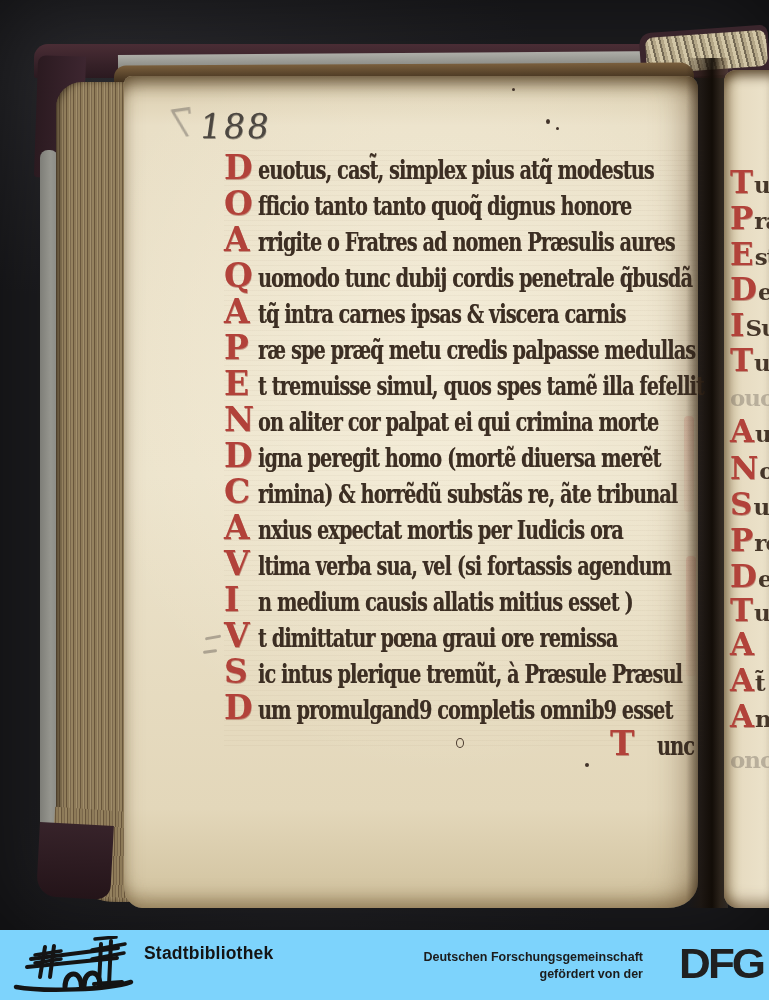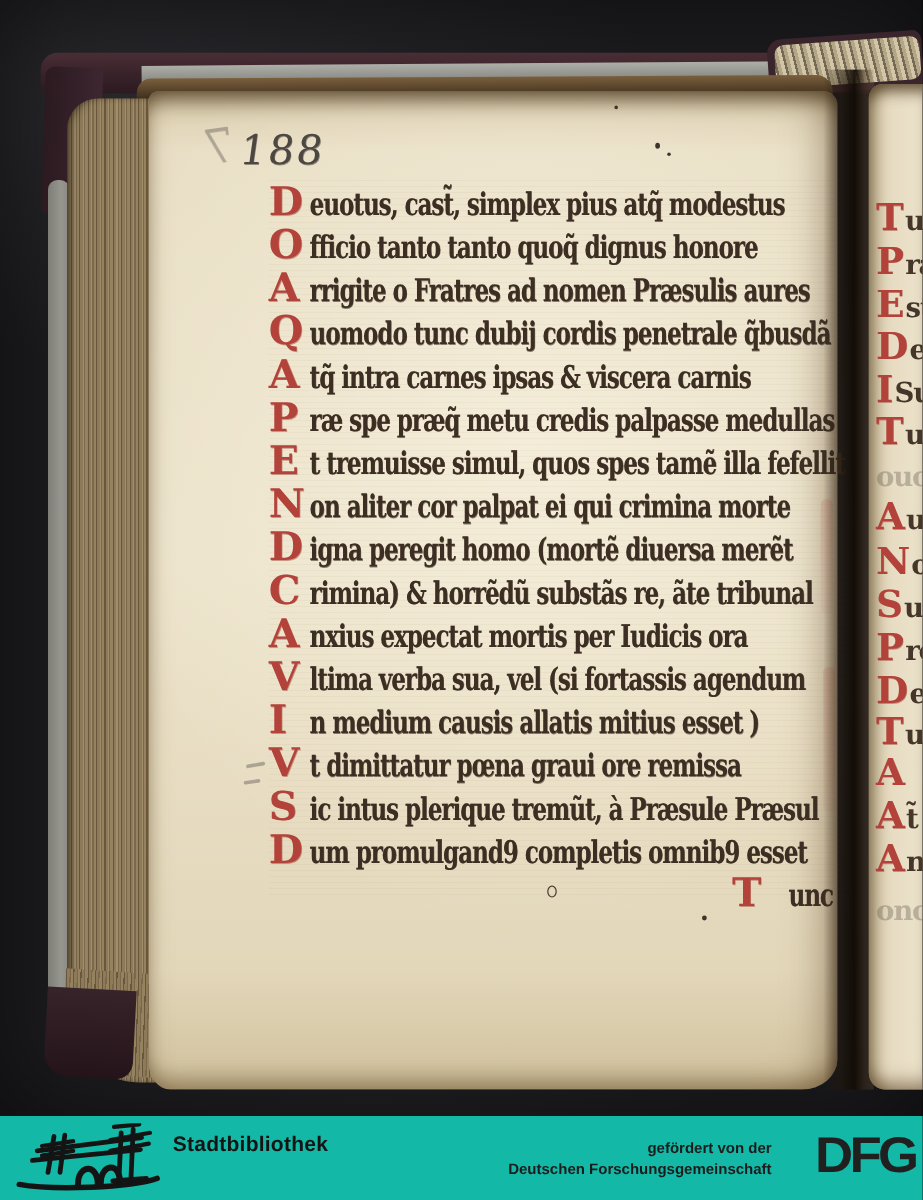--- a/index.html
+++ b/index.html
@@ -84,21 +84,21 @@
     border-radius:12px 0 0 14px;
     box-shadow:inset 10px 0 12px -6px rgba(80,58,32,.6), inset 0 14px 12px -8px rgba(70,50,25,.8), inset 0 -16px 14px -9px rgba(100,75,45,.55);}
   .fragment{position:absolute;left:6px;display:flex;align-items:baseline;height:36px;white-space:nowrap;}
   .fr-initial{font:700 31px/36px "DejaVu Serif",serif;color:#b2423a;margin-right:1px;
     text-shadow:.5px .5px .4px rgba(150,55,45,.45);}
   .fr-rest{font:700 23px/36px "DejaVu Serif",serif;color:#453629;letter-spacing:-1px;}
   .fragment.faint{opacity:.38;filter:blur(.4px);}
   .fragment.faint .fr-rest{color:#6b6258;}
 
   
-  .footer{position:absolute;left:0;top:930px;width:769px;height:70px;background:#14b8a6;}
+  .footer{position:absolute;left:0;top:930px;width:769px;height:70px;background:#7dd3fc;}
   .pn-logo{position:absolute;left:12px;top:6px;}
   .library-name{position:absolute;left:144px;top:12px;color:#141414;
     font-weight:bold;font-size:17.5px;line-height:1.32;letter-spacing:.2px;}
   .funding{position:absolute;right:126px;top:19px;text-align:right;color:#1c1c1c;
     font-weight:bold;font-size:12.5px;line-height:1.35;}
   .dfg{position:absolute;right:6px;top:10px;font-weight:bold;font-size:44px;
     letter-spacing:-3px;color:#202020;transform:scaleY(.95);transform-origin:top;}
 </style>
 </head>
 <body>
@@ -292,19 +292,19 @@
       <path d="M99,5 L97,49" stroke-width="4"></path>
       <path d="M80,14 L113,8" stroke-width="3.5"></path>
       <path d="M80,23 L112,17" stroke-width="3.5"></path>
       <path d="M83,3 L104,1" stroke-width="3.5"></path>
       <path d="M82,48 L110,46" stroke-width="4"></path>
     </svg>
     <div class="library-name">
       <div>Stadtbibliothek</div>
     </div>
     <div class="funding">
+      <div>Deutschen Forschungsgemeinschaft</div>
       <div>gefördert von der</div>
-      <div>Deutschen Forschungsgemeinschaft</div>
     </div>
     <div class="dfg">DFG</div>
   </div>
 
 </div>
 
 </body></html>

